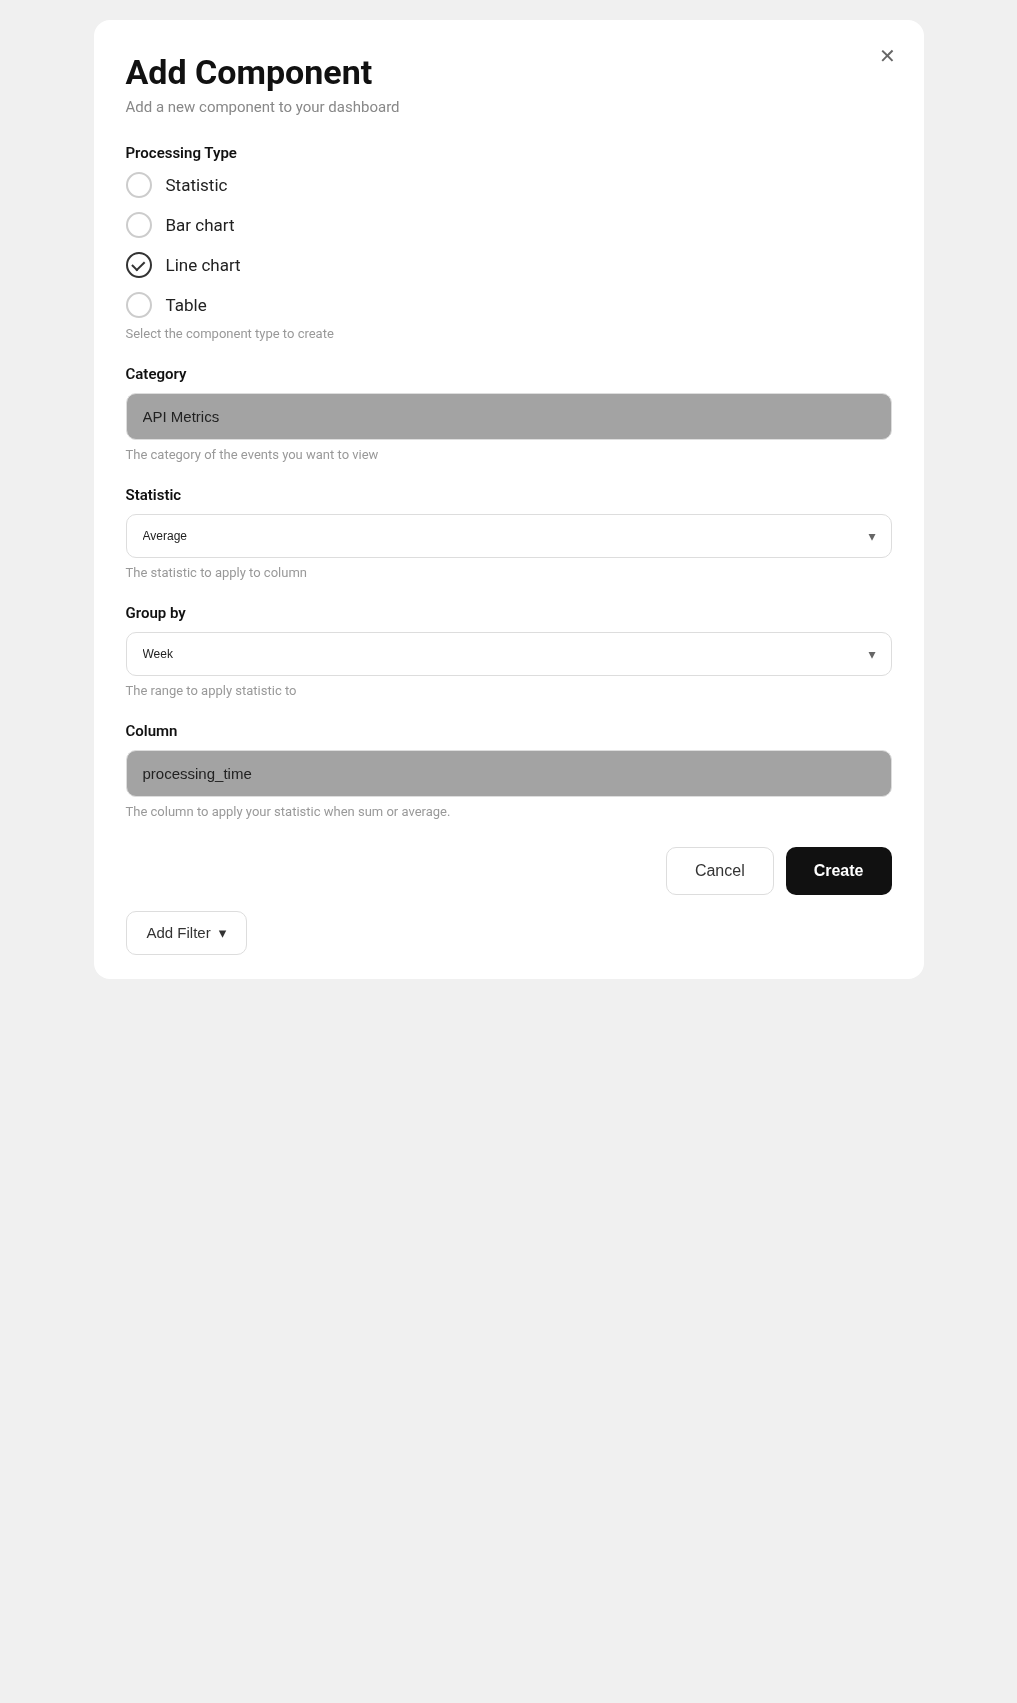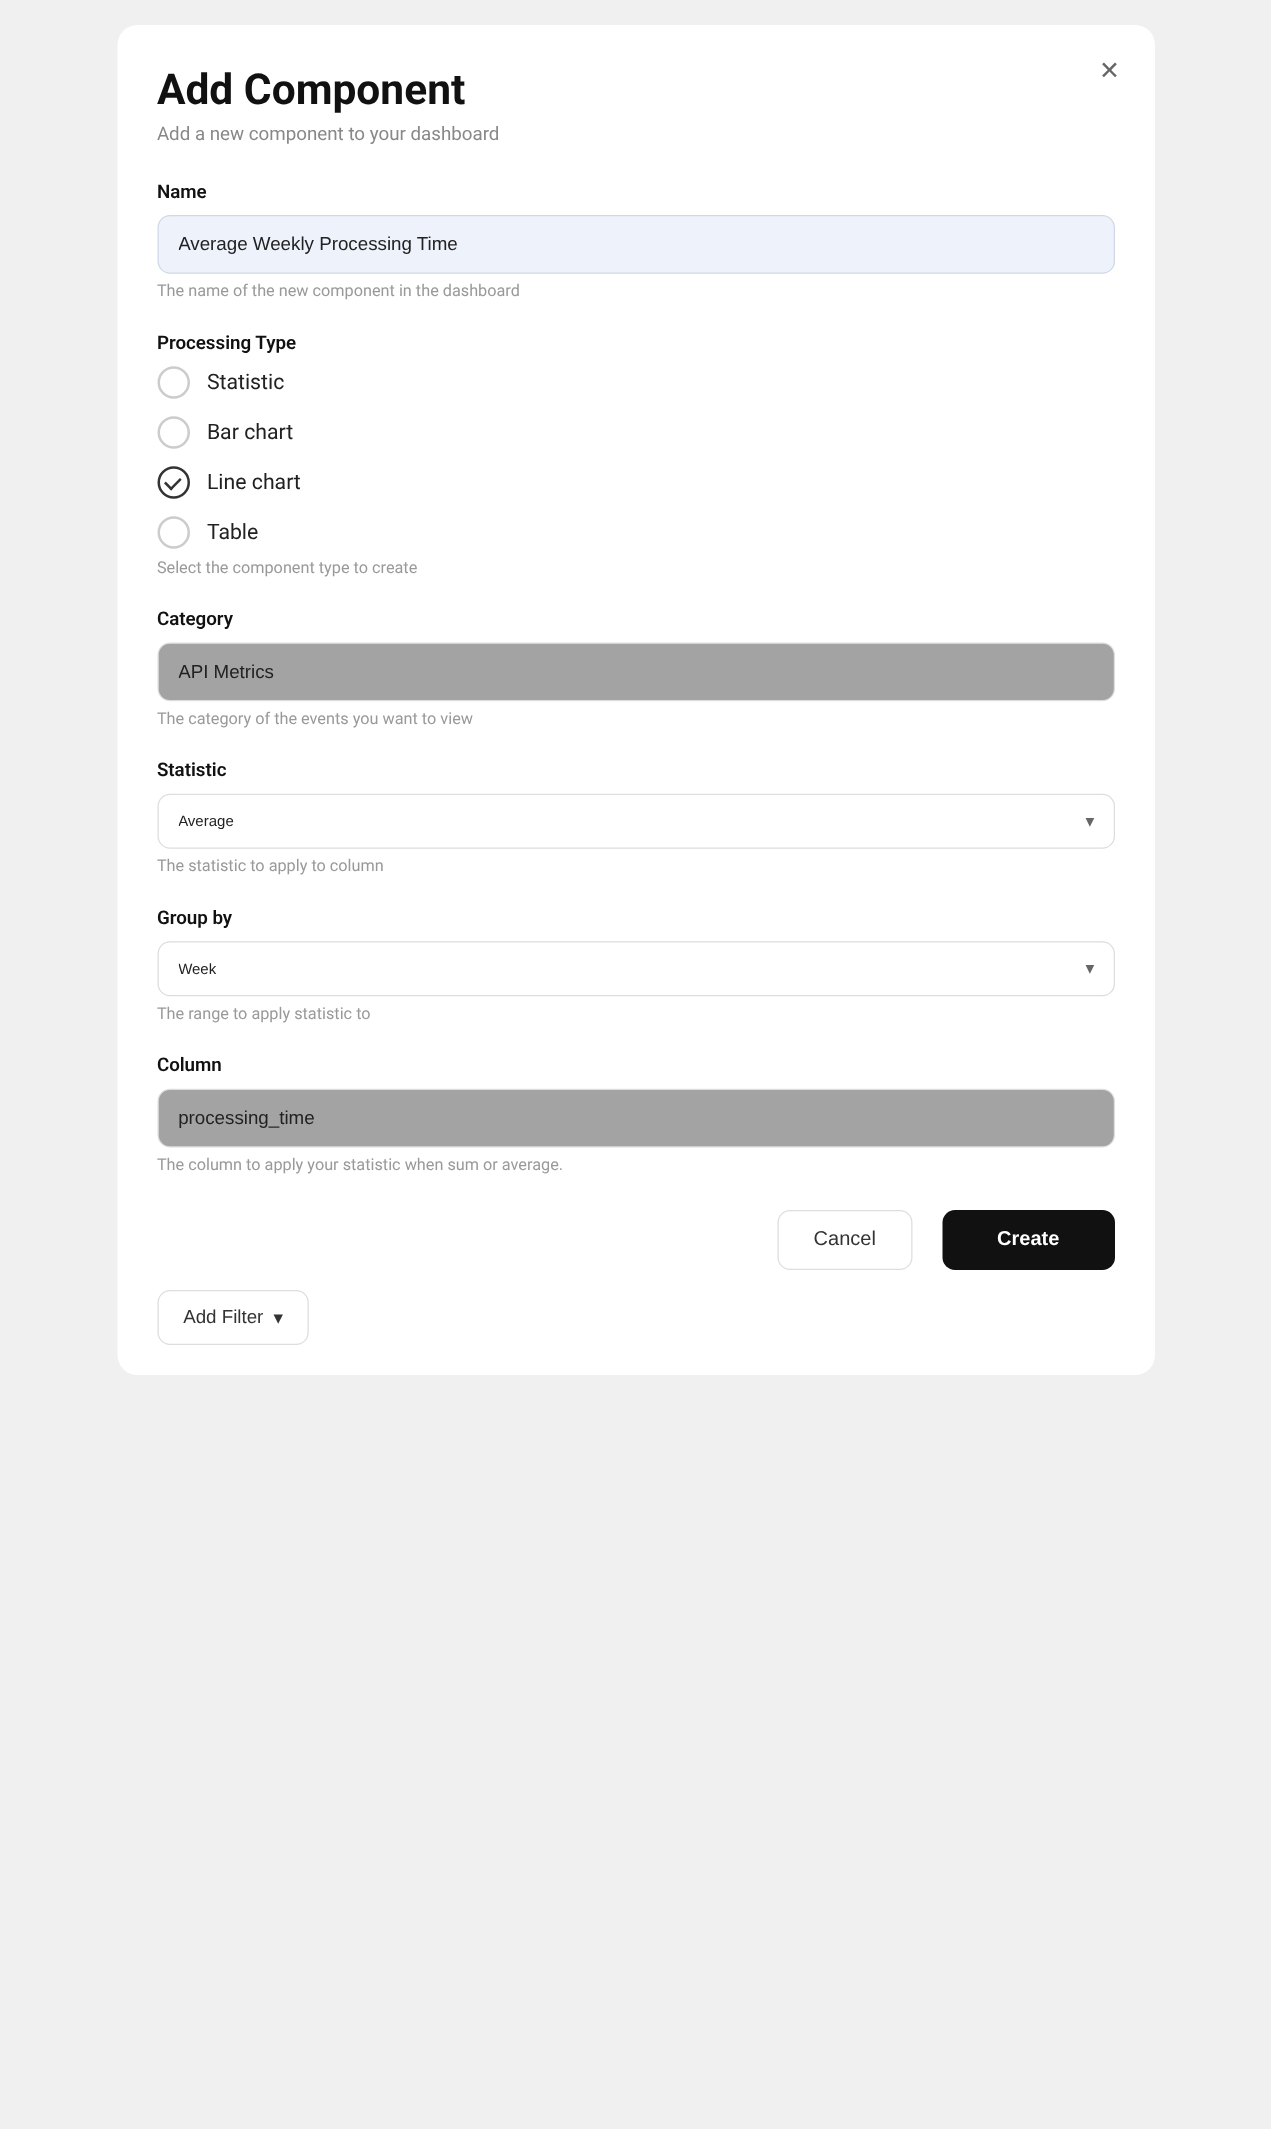--- a/index.html
+++ b/index.html
@@ -158,38 +158,38 @@
       top: 50%;
       transform: translateY(-50%);
       pointer-events: none;
       color: #666;
       font-size: 14px;
     }
 
     .button-row {
       display: flex;
       justify-content: flex-end;
-      gap: 24px;
+      gap: 12px;
       margin-top: 28px;
       margin-bottom: 16px;
     }
 
     .btn-cancel {
       padding: 14px 28px;
       border: 1.5px solid #ddd;
       border-radius: 10px;
       background: #fff;
       font-size: 16px;
       font-weight: 500;
       color: #333;
       cursor: pointer;
     }
 
     .btn-create {
-      padding: 14px 44px;
+      padding: 14px 28px;
       border: none;
       border-radius: 10px;
       background: #111;
       font-size: 16px;
       font-weight: 600;
       color: #fff;
       cursor: pointer;
     }
 
     .add-filter-btn {
@@ -210,25 +210,20 @@
 
 <div class="modal">
 
   <button class="close-btn">
     <span>✕</span>
   </button>
 
   <h1 class="modal-title">Add Component</h1>
   <p class="modal-subtitle">Add a new component to your dashboard</p>
 
-  <div class="field-section">
-    <div class="field-label">Name</div>
-    <input type="text" class="text-input" value="Average Weekly Processing Time" style="">
-    <p class="field-hint">The name of the new component in the dashboard</p>
-  </div>
 
   <div class="field-section">
     <div class="field-label">Processing Type</div>
     <div class="radio-group">
 
       <label class="radio-item">
         <div class="radio-circle"></div>
         <span class="radio-label">Statistic</span>
       </label>
 

